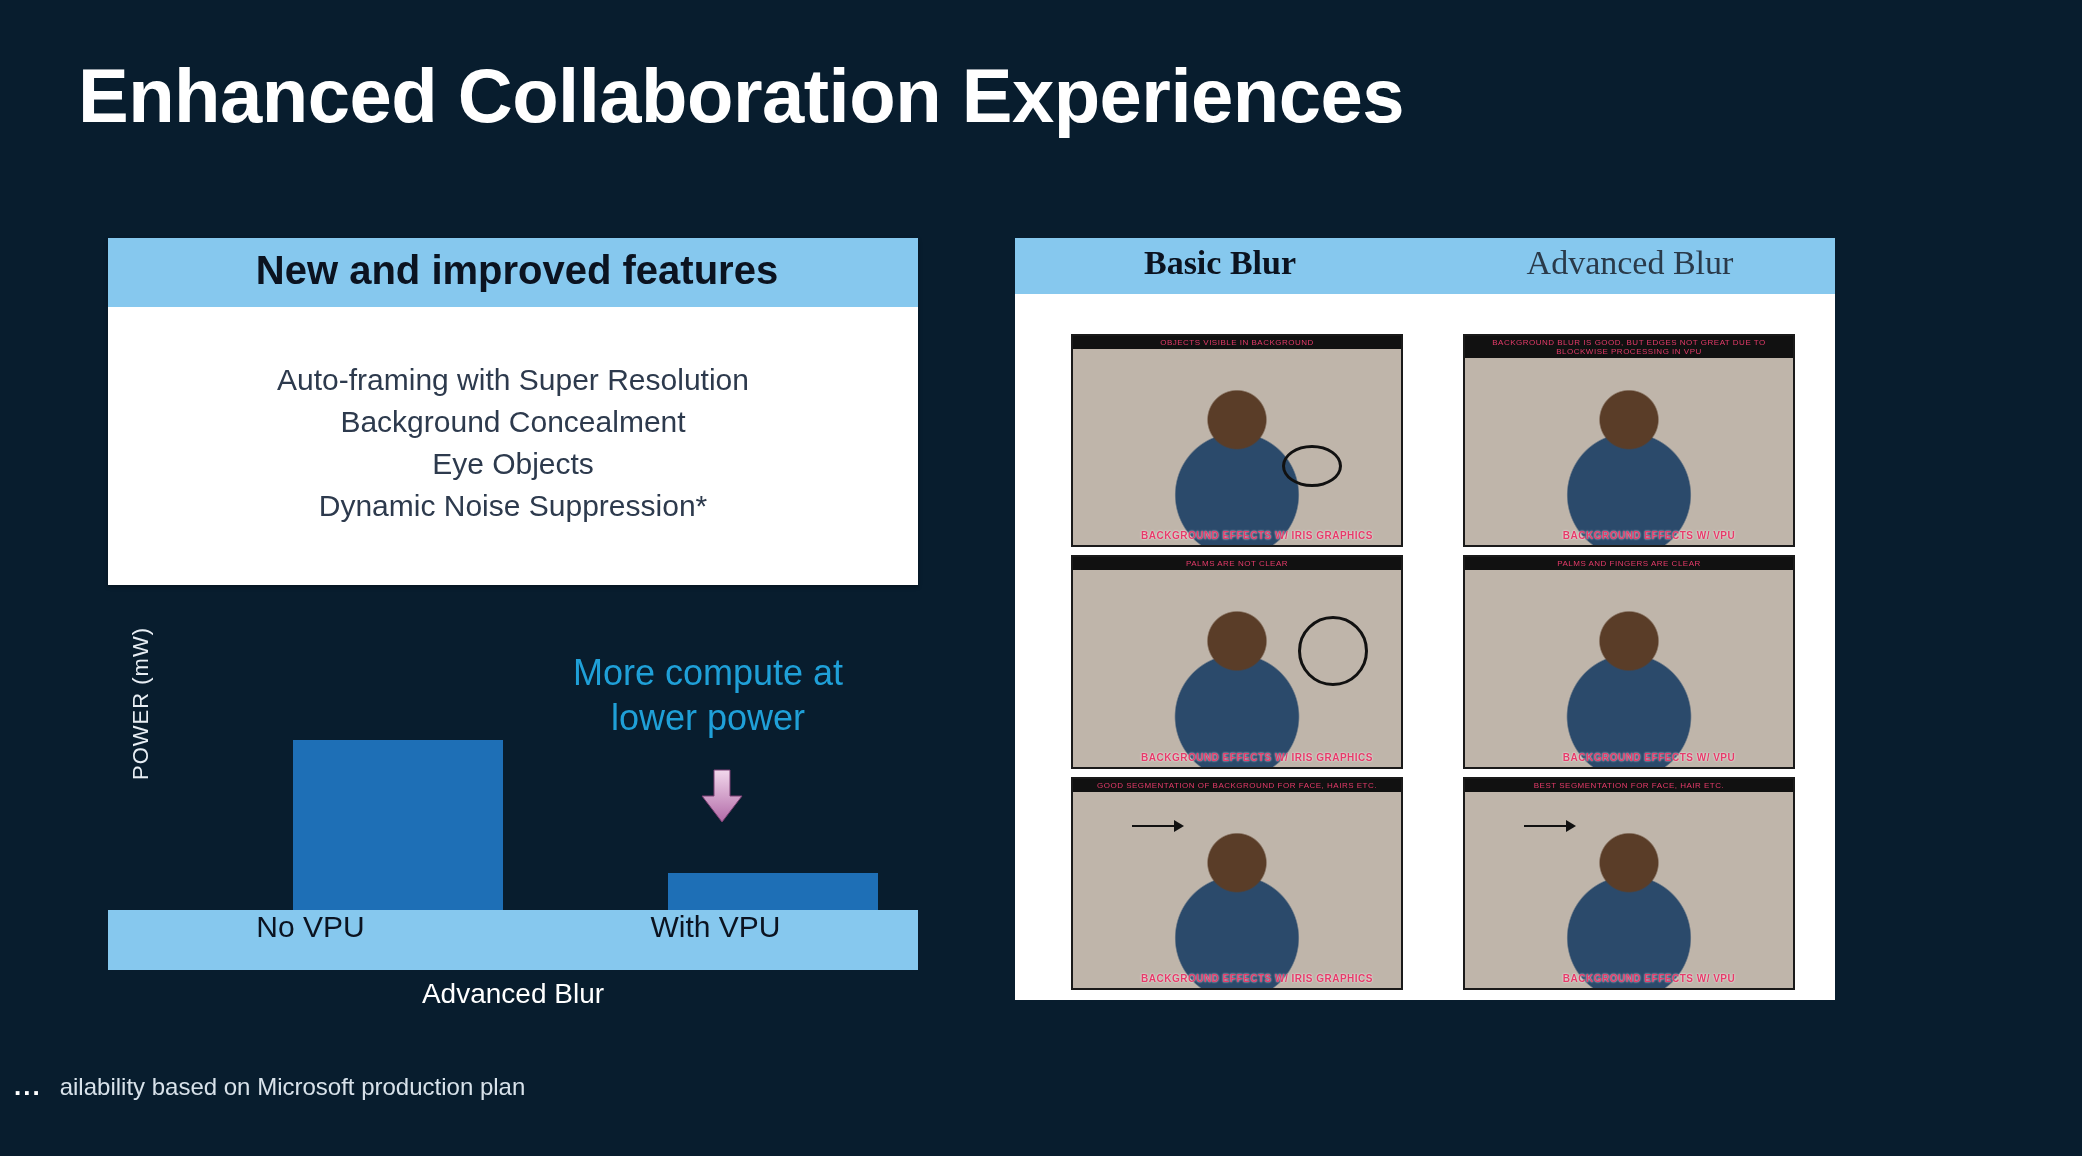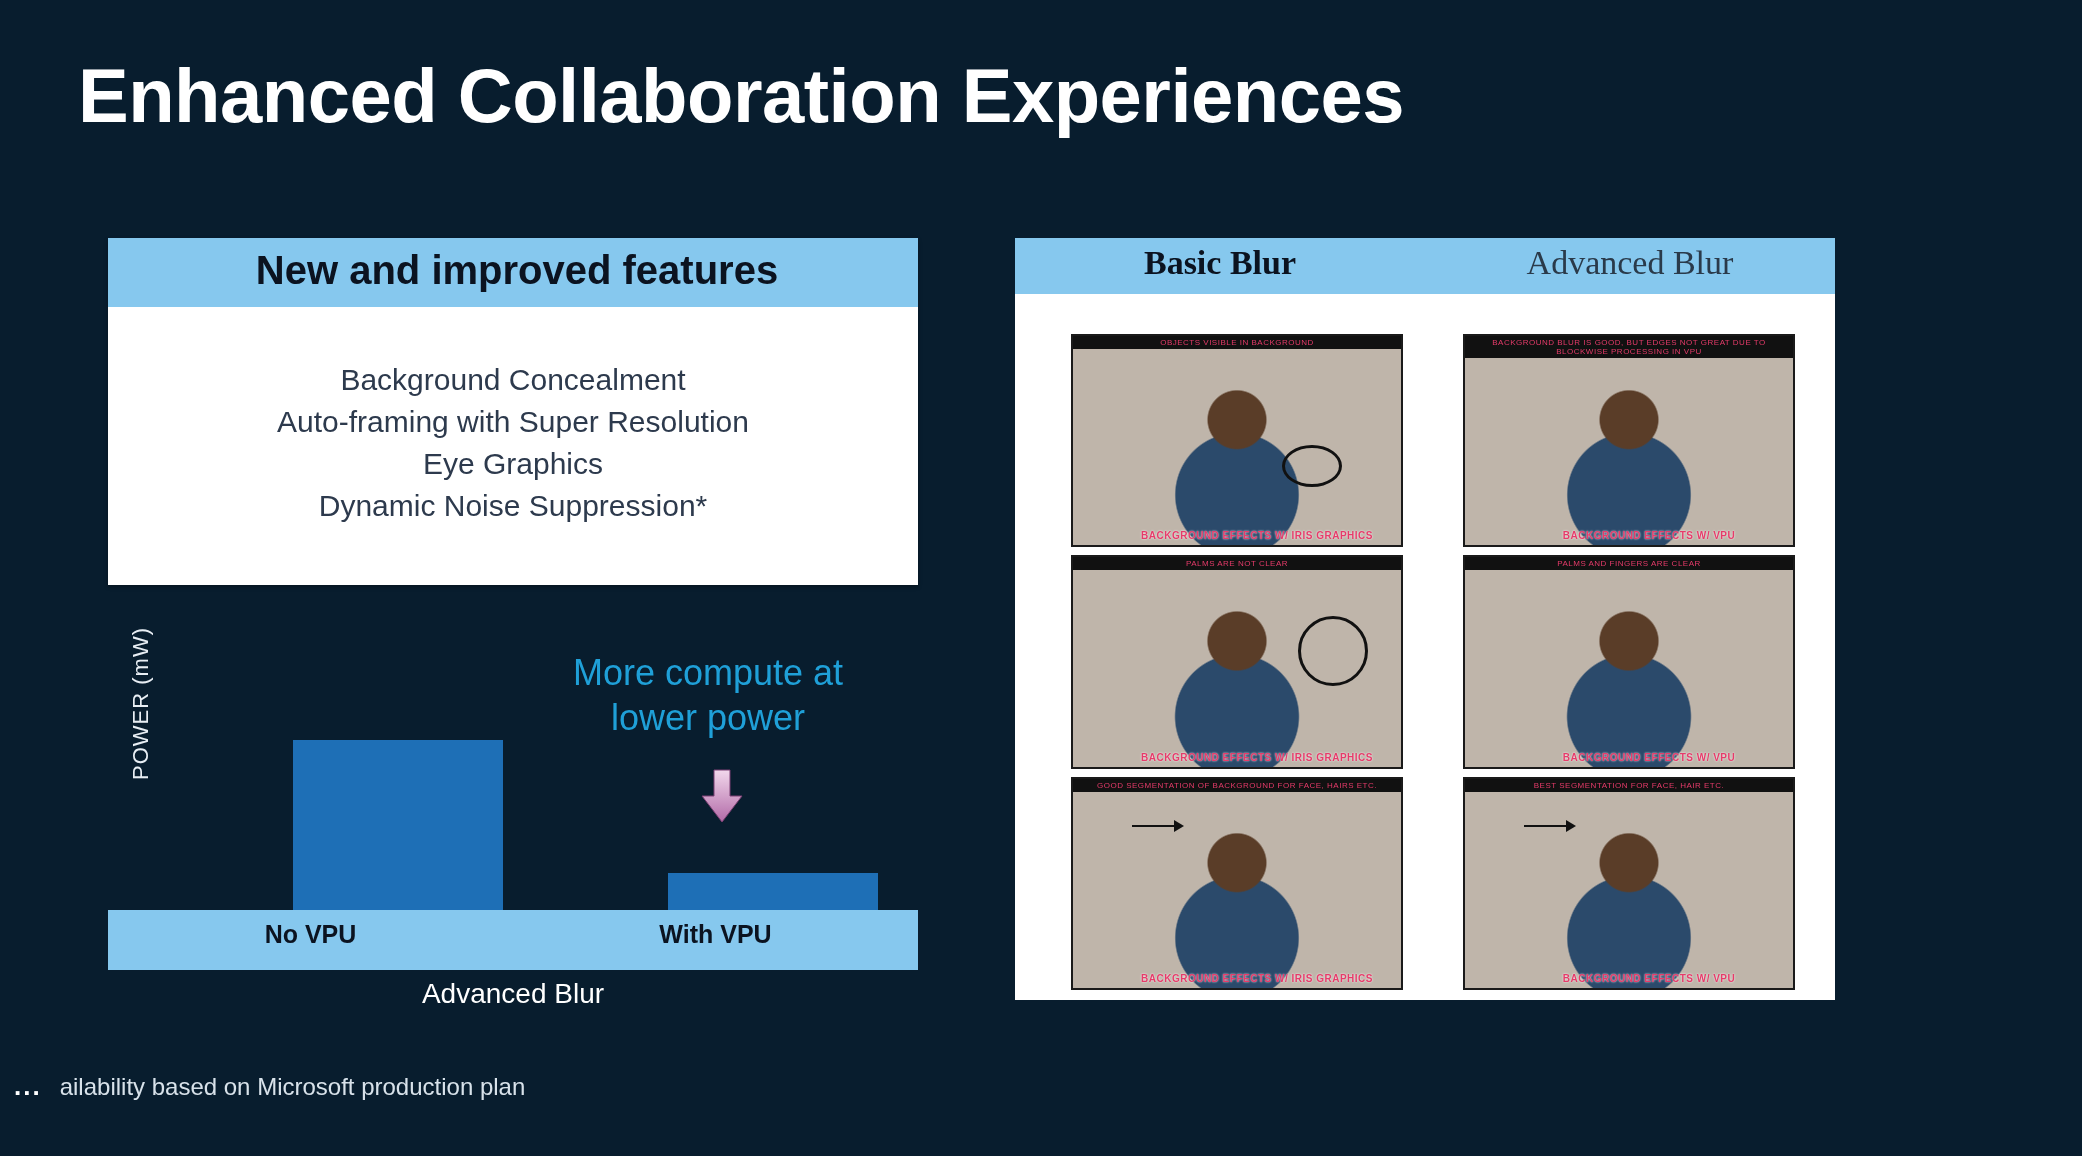--- a/index.html
+++ b/index.html
@@ -106,23 +106,22 @@
     position: absolute;
     left: 0; right: 0; bottom: 40px;
     height: 60px;
     background: #86c8ee;
     display: flex;
   }
   .label-cell {
     flex: 1;
     text-align: center;
     color: #0b1320;
-    font-size: 25px;
-    font-weight: 700;
-    padding-top: 10px;
+    font-size: 30px;
+    font-weight: 400;
   }
   .chart-footer {
     position: absolute;
     left: 0; right: 0; bottom: 0;
     text-align: center;
     color: #ffffff;
     font-size: 28px;
   }
 
   
@@ -239,23 +238,23 @@
 </head>
 <body>
 
 <div class="slide" style="transform: scale(1); border-radius: 16px;">
 
   <div class="title">Enhanced Collaboration Experiences</div>
 
   <div class="features-card">
     <div class="features-header">New and improved features</div>
     <div class="features-body">
+      <div class="feature-line">Auto-framing with Super Resolution</div>
       <div class="feature-line">Background Concealment</div>
-      <div class="feature-line">Auto-framing with Super Resolution</div>
-      <div class="feature-line">Eye Graphics</div>
+      <div class="feature-line">Eye Objects</div>
       <div class="feature-line">Dynamic Noise Suppression*</div>
     </div>
   </div>
 
   <div class="power-area">
     <div class="power-axis-label">POWER (mW)</div>
 
     <div class="compute-caption">More compute at lower power</div>
 
     <div class="arrow-down">

